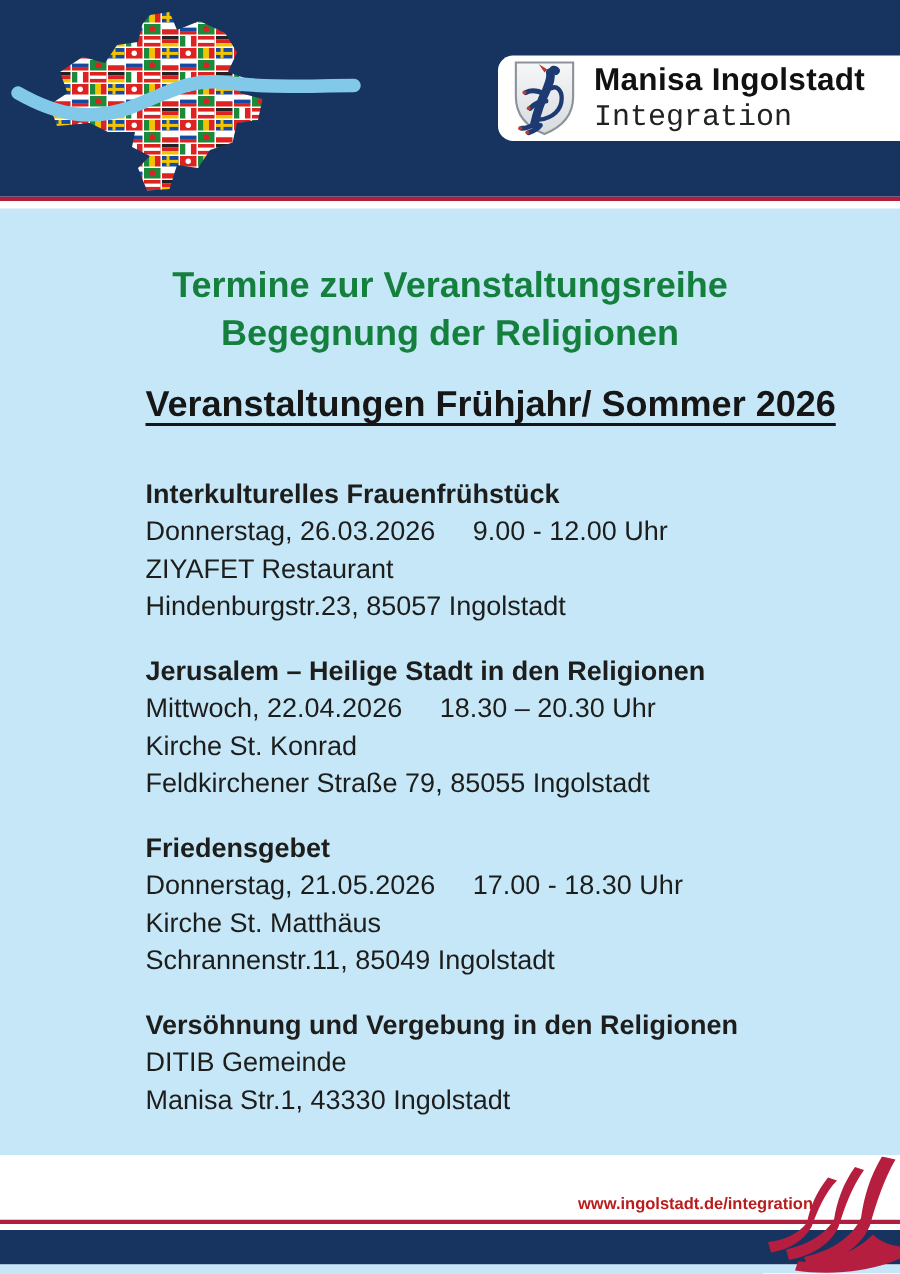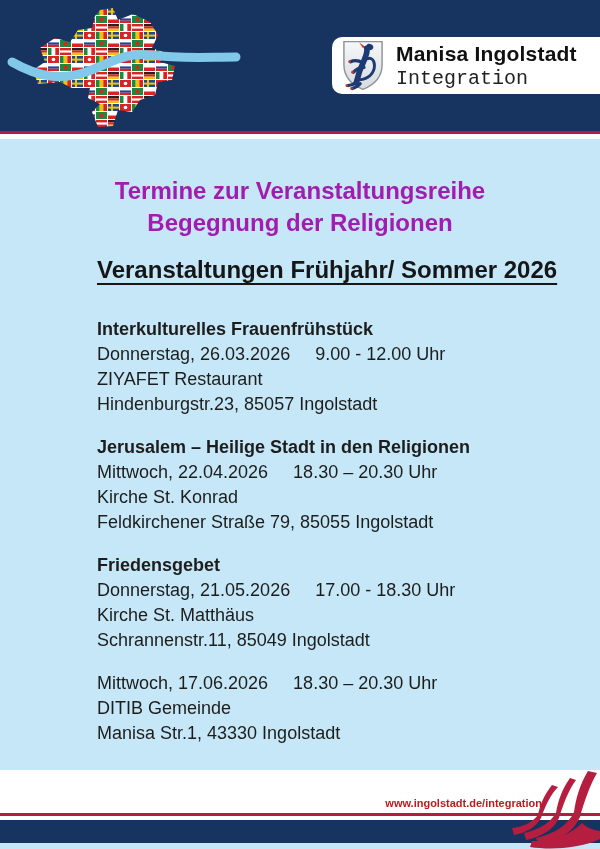--- a/index.html
+++ b/index.html
@@ -23,21 +23,21 @@
 
   .rule-red-top { width:600px; height:3px; background:#b01e3f; }
   .gap-top { width:600px; height:5px; background:#ffffff; }
 
   
   .content {
     width:600px; height:631px; background:#c5e7f8; overflow:hidden;
   }
   .title {
     margin-top:36px; text-align:center;
-    font-size:24px; line-height:32px; font-weight:bold; color:#a21caf;
+    font-size:24px; line-height:32px; font-weight:bold; color:#15803d;
   }
   .season {
     margin:16px 0 0 97px;
     font-size:24px; line-height:30px; font-weight:bold; color:#161616;
     text-decoration:underline; text-decoration-thickness:2px; text-underline-offset:5px;
   }
   .events { margin:32px 0 16px 97px; }
   .event { margin-bottom:18px; color:#1d1d1b; font-size:18px; line-height:25px; }
   .event .ev-name { font-weight:bold; }
   .event .ev-time { margin-left:25px; }
@@ -170,23 +170,21 @@
       <article class="event">
         <div class="ev-name">Friedensgebet</div>
         <div class="ev-when">
           <span>Donnerstag, 21.05.2026</span><span class="ev-time">17.00 - 18.30 Uhr</span>
         </div>
         <div>Kirche St. Matthäus</div>
         <div>Schrannenstr.11, 85049 Ingolstadt</div>
       </article>
 
       <article class="event">
-        <div class="ev-when">
-          <span>Mittwoch, 17.06.2026</span><span class="ev-time">18.30 – 20.30 Uhr</span>
-        </div>
+        <div class="ev-name">Versöhnung und Vergebung in den Religionen</div>
         <div>DITIB Gemeinde</div>
         <div>Manisa Str.1, 43330 Ingolstadt</div>
       </article>
 
     </section>
   </main>
 
   <footer>
     <div class="footband">
       <a class="site" href="#">www.ingolstadt.de/integration</a>

